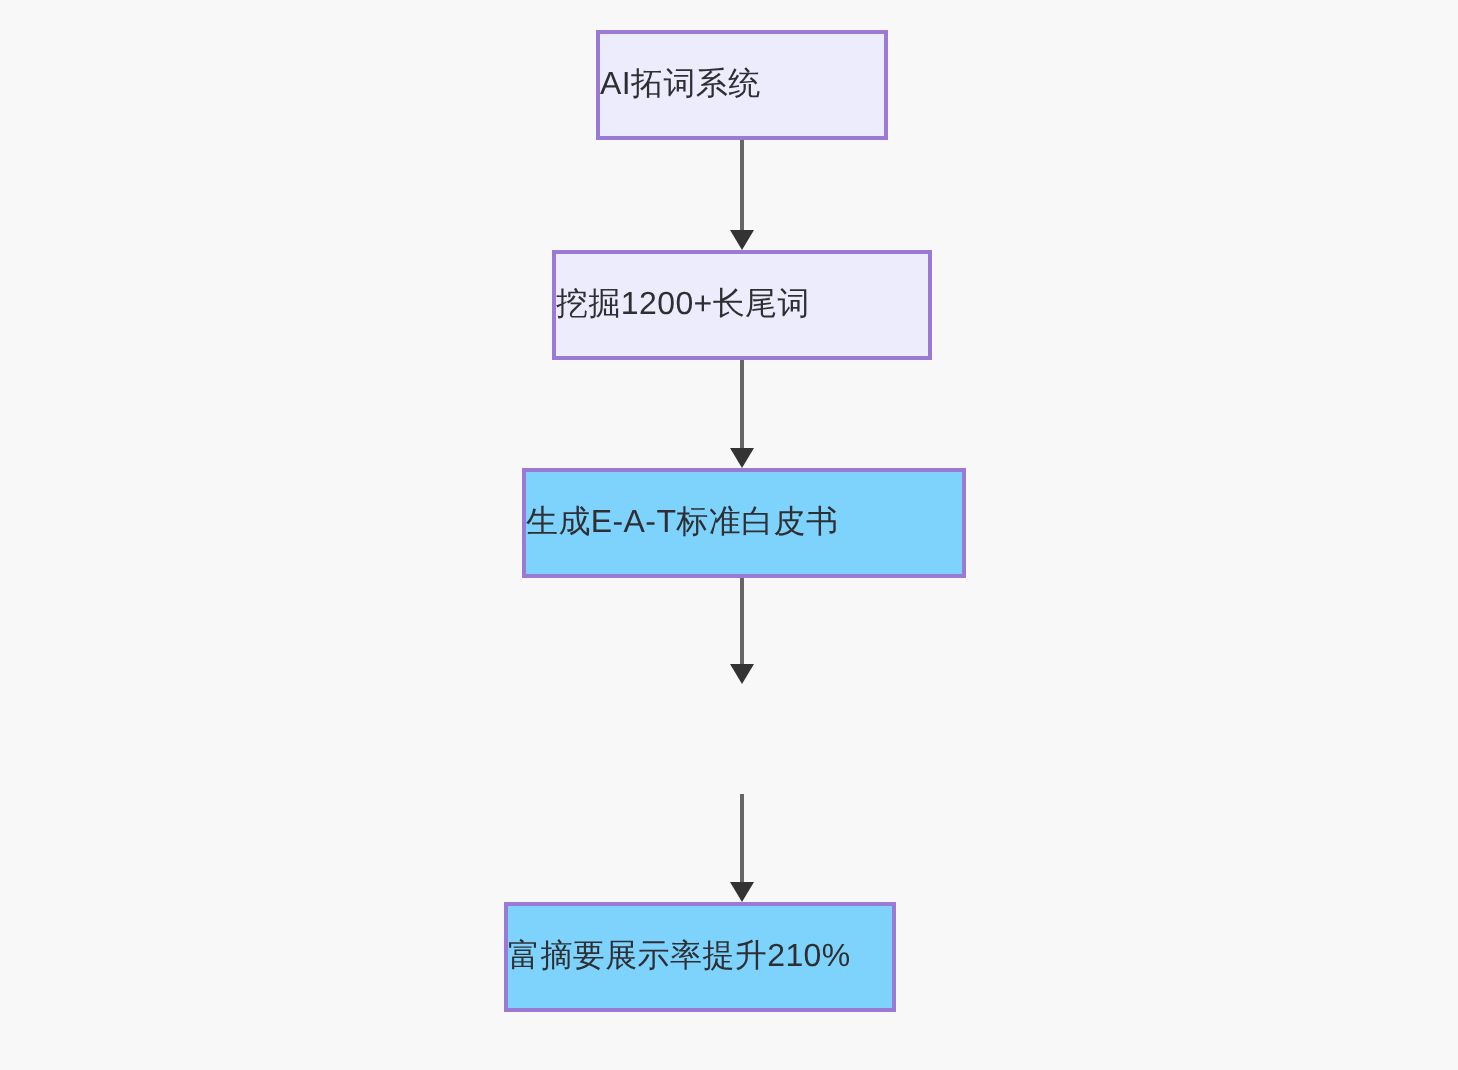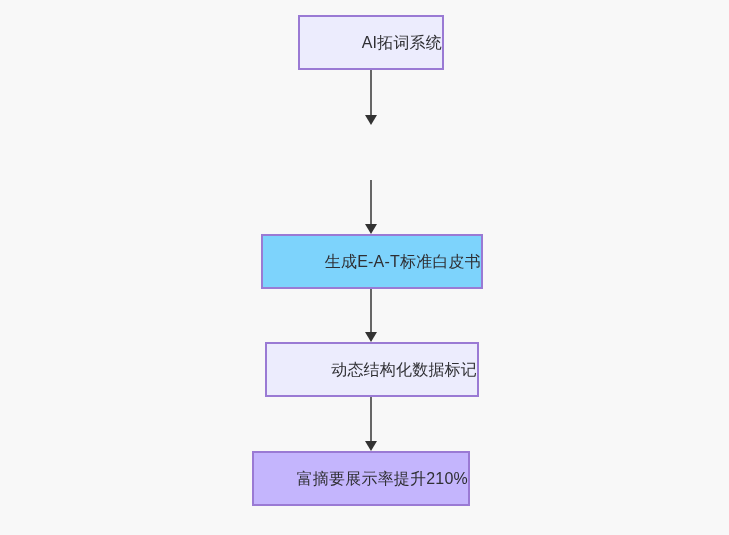--- a/index.html
+++ b/index.html
@@ -18,21 +18,21 @@
     width: 729px;
     height: 535px;
   }
   .node {
     position: absolute;
     box-sizing: border-box;
     background: #ececfd;
     border: 2px solid #9a7ad4;
     display: flex;
     align-items: center;
-    justify-content: flex-end;
+    justify-content: flex-start;
     height: 55px;
   }
   .node-label {
     font-size: 16px;
     color: #2f2f33;
     line-height: 1;
     white-space: nowrap;
     letter-spacing: 0.2px;
   }
   .edge {
@@ -69,22 +69,22 @@
     </div>
     <div class="edge" style="left: 354px; top: 397px; height: 54px;">
       <svg width="34" height="54" viewBox="0 0 34 54">
         <line x1="17" y1="0" x2="17" y2="45" stroke="#666666" stroke-width="2"></line>
         <polygon points="11,44 23,44 17,54" fill="#333333"></polygon>
       </svg>
     </div>
     <div class="node" style="left: 298px; top: 15px; width: 146px; background: rgb(236, 236, 253); border-color: rgb(154, 122, 212);">
       <span class="node-label" style="color: rgb(47, 47, 51);">AI拓词系统</span>
     </div>
+    <div class="node" style="left: 276px; top: 125px; width: 190px; background: rgb(236, 236, 253); border-color: rgb(154, 122, 212);">
+      <span class="node-label" style="color: rgb(47, 47, 51);">挖掘1200+长尾词</span>
+    </div>
     <div class="node" style="left: 261px; top: 234px; width: 222px; background: #7dd3fc; border-color: rgb(154, 122, 212);">
       <span class="node-label" style="color: rgb(47, 47, 51);">生成E-A-T标准白皮书</span>
     </div>
-    <div class="node" style="left: 265px; top: 342px; width: 214px; background: rgb(236, 236, 253); border-color: rgb(154, 122, 212);">
-      <span class="node-label" style="color: rgb(47, 47, 51);">动态结构化数据标记</span>
-    </div>
-    <div class="node" style="left: 252px; top: 451px; width: 218px; background: #c4b5fd; border-color: rgb(154, 122, 212);">
+    <div class="node" style="left: 252px; top: 451px; width: 196px; background: #7dd3fc; border-color: rgb(154, 122, 212);">
       <span class="node-label" style="color: rgb(47, 47, 51);">富摘要展示率提升210%</span>
     </div>
   </div>
 
 </body></html>

